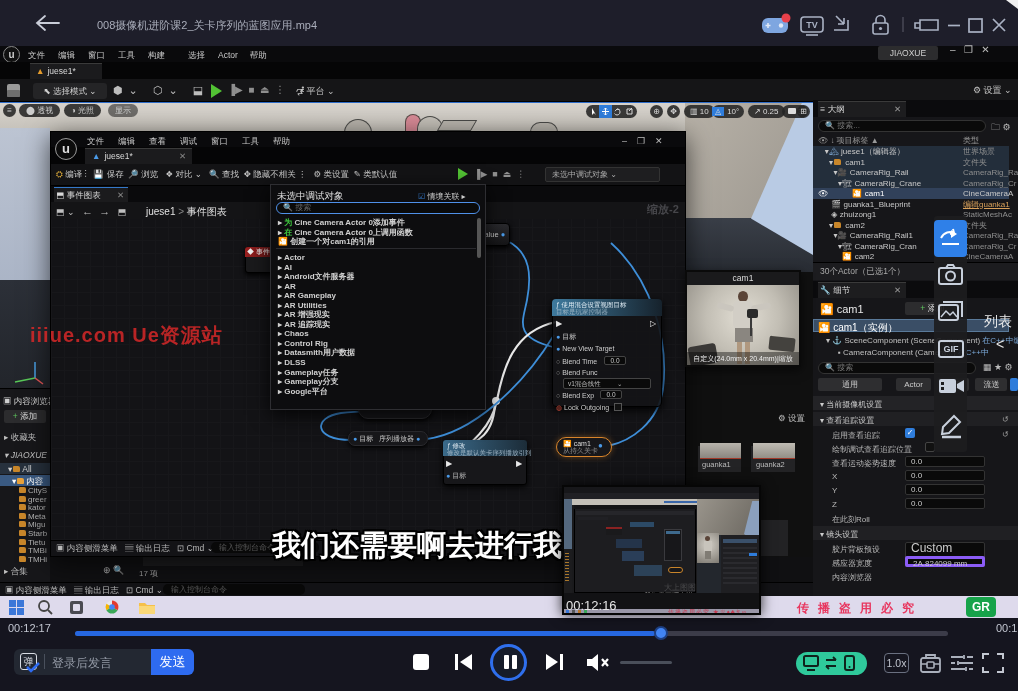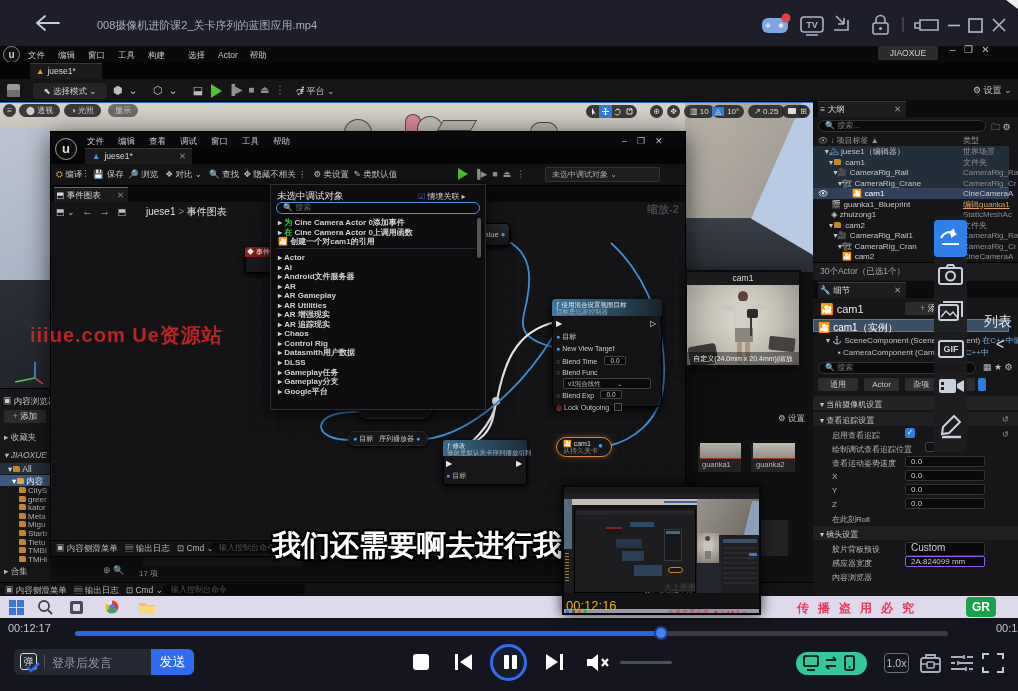--- a/index.html
+++ b/index.html
@@ -176,21 +176,21 @@
   <div class="abs" style="left:818px;top:282px;width:88px;height:16px;background:#1d1d1f;border-top:1px solid #3a3a3a;color:#d8d8d8;font-size:8.5px;line-height:15px;">&nbsp;🔧 细节<span style="float:right;margin-right:5px;color:#999;">✕</span></div>
   <div class="abs txt" style="left:820px;top:303px;font-size:11px;color:#e8e8e8;">🎦 cam1</div>
   <div class="abs txt" style="left:905px;top:302px;width:55px;height:13px;background:#2c2c2e;border-radius:2px;font-size:8.5px;color:#ddd;text-align:center;line-height:13px;"><span style="color:#5fc75f;">+</span> 添加</div>
   <div class="abs" style="left:813px;top:319px;width:196px;height:13px;background:#3a4e66;border:1px solid #5a7a9a;"></div>
   <div class="abs txt" style="left:818px;top:321px;font-size:10px;color:#fff;">🎦 cam1（实例）</div>
   <div class="abs txt" style="left:826px;top:335px;font-size:8px;color:#c0c0c0;">▾ ⚓ SceneComponent (SceneComponent) <span style="color:#7aa8d8;">在C++中编辑</span></div>
   <div class="abs txt" style="left:838px;top:347px;font-size:8px;color:#c0c0c0;">▪ CameraComponent (Camera...) <span style="color:#7aa8d8;">在C++中</span></div>
   <div class="abs" style="left:818px;top:362px;width:158px;height:12px;background:#0a0a0a;border:1px solid #333;border-radius:6px;color:#777;font-size:8px;line-height:10px;padding-left:6px;">🔍 搜索</div>
   <div class="abs txt" style="left:983px;top:362px;font-size:9px;color:#bbb;">▦ ★ ⚙</div>
   <div class="abs txt" style="left:818px;top:379px;font-size:8px;color:#ccc;">
-    <span style="background:#2e2e30;padding:2px 12px;border-radius:2px;margin-right:4px;">通用</span>
+    <span style="background:#2e2e30;padding:2px 24px;border-radius:2px;margin-right:12px;">通用</span>
     <span style="background:#2e2e30;padding:2px 8px;border-radius:2px;margin-right:4px;">Actor</span>
     <span style="background:#2e2e30;padding:2px 8px;border-radius:2px;margin-right:4px;">杂项</span>
     <span style="background:#2e2e30;padding:2px 8px;border-radius:2px;">流送</span>
     <span style="background:#2f7ddb;padding:2px 3px;border-radius:2px;">&nbsp;</span>
   </div>
   <div class="abs" style="left:813px;top:396px;width:205px;height:14px;background:#232326;"></div>
   <div class="abs txt" style="left:820px;top:399px;font-size:8px;color:#ccc;">▾ 当前摄像机设置</div>
   <div class="abs" style="left:813px;top:412px;width:205px;height:14px;background:#202023;"></div>
   <div class="abs txt" style="left:820px;top:415px;font-size:8px;color:#ccc;">▾ 查看追踪设置</div>
   <div class="abs txt" style="left:1002px;top:415px;font-size:8px;color:#999;">↺</div>
@@ -204,23 +204,23 @@
   <div class="abs txt" style="left:832px;top:472px;font-size:8px;color:#b8b8b8;">X</div>
   <div class="abs" style="left:905px;top:470px;width:80px;height:11px;background:#0a0a0a;border:1px solid #333;border-radius:2px;color:#ccc;font-size:8px;line-height:10px;padding-left:5px;">0.0</div>
   <div class="abs txt" style="left:832px;top:486px;font-size:8px;color:#b8b8b8;">Y</div>
   <div class="abs" style="left:905px;top:484px;width:80px;height:11px;background:#0a0a0a;border:1px solid #333;border-radius:2px;color:#ccc;font-size:8px;line-height:10px;padding-left:5px;">0.0</div>
   <div class="abs txt" style="left:832px;top:500px;font-size:8px;color:#b8b8b8;">Z</div>
   <div class="abs" style="left:905px;top:498px;width:80px;height:11px;background:#0a0a0a;border:1px solid #333;border-radius:2px;color:#ccc;font-size:8px;line-height:10px;padding-left:5px;">0.0</div>
   <div class="abs txt" style="left:832px;top:514px;font-size:8px;color:#b8b8b8;">在此刻Roll</div>
   <div class="abs" style="left:813px;top:526px;width:205px;height:14px;background:#202023;"></div>
   <div class="abs txt" style="left:820px;top:529px;font-size:8px;color:#ccc;">▾ 镜头设置</div>
   <div class="abs txt" style="left:832px;top:544px;font-size:8px;color:#b8b8b8;">胶片背板预设</div>
-  <div class="abs" style="left:905px;top:542px;width:80px;height:14px;background:#0a0a0a;border:1px solid #333;border-radius:2px;color:#ccc;font-size:10px;line-height:10px;padding-left:5px;">Custom</div>
+  <div class="abs" style="left:905px;top:542px;width:80px;height:25px;background:#0a0a0a;border:1px solid #333;border-radius:2px;color:#ccc;font-size:12px;line-height:10px;padding-left:5px;">Custom</div>
   <div class="abs txt" style="left:832px;top:558px;font-size:8px;color:#b8b8b8;">感应器宽度</div>
-  <div class="abs" style="left:905px;top:556px;width:80px;height:11px;background:#0a0a0a;border:1px solid #8b5cf6;border-radius:2px;color:#ccc;font-size:8px;line-height:10px;padding-left:5px;">2A.824099 mm</div>
+  <div class="abs" style="left:905px;top:556px;width:80px;height:11px;background:#0a0a0a;border:3px solid #8b5cf6;border-radius:2px;color:#ccc;font-size:8px;line-height:10px;padding-left:5px;">2A.824099 mm</div>
   <div class="abs txt" style="left:832px;top:572px;font-size:8px;color:#b8b8b8;">内容浏览器</div>
 
   <div class="abs" style="left:50px;top:131px;width:636px;height:426px;background:#0e0e10;border:1px solid #000;box-shadow:0 6px 24px rgba(0,0,0,.65);"></div>
 
   <div class="abs" style="left:51px;top:132px;width:634px;height:15px;background:#0a0a0c;"></div>
   <div class="abs" style="left:55px;top:138px;width:22px;height:22px;border-radius:50%;border:1.5px solid #999;background:#0c0c0c;color:#ddd;font-size:13px;text-align:center;line-height:20px;font-weight:bold;z-index:3;">u</div>
   <div class="abs txt" style="left:87px;top:136px;font-size:8.5px;color:#c8c8c8;">
     <span style="margin-right:14px;">文件</span><span style="margin-right:14px;">编辑</span><span style="margin-right:14px;">查看</span><span style="margin-right:14px;">调试</span><span style="margin-right:14px;">窗口</span><span style="margin-right:14px;">工具</span><span>帮助</span>
   </div>
   <div class="abs txt" style="left:622px;top:136px;color:#bbb;font-size:9px;">–&nbsp;&nbsp;&nbsp;&nbsp;❐&nbsp;&nbsp;&nbsp;&nbsp;✕</div>
@@ -434,21 +434,21 @@
     <div class="abs txt" style="left:80px;top:104px;font-size:7px;color:#cfcfcfcc;">我们需要啊去进</div>
 
     <div class="abs" style="left:0px;top:106px;width:195px;height:16px;background:#121214;"></div>
 
     <div class="abs" style="left:0px;top:122px;width:195px;height:6px;background:#9a97a8;"></div>
     <div class="abs" style="left:2px;top:123px;width:3px;height:4px;background:#3a77d8;"></div>
     <div class="abs" style="left:8px;top:123px;width:3px;height:4px;background:#555;"></div>
     <div class="abs" style="left:14px;top:123px;width:3px;height:4px;background:#b8762a;"></div>
     <div class="abs" style="left:20px;top:123px;width:3px;height:4px;background:#3aa757;"></div>
     <div class="abs txt" style="left:104px;top:121px;font-size:6px;color:#c83a50;letter-spacing:1px;">传播盗用必究 ★※♦♣↯∞</div>
-    <div class="abs txt" style="left:2px;top:111px;font-size:13px;color:#eab308;">00:12:16</div>
+    <div class="abs txt" style="left:2px;top:111px;font-size:13px;color:#e5e5e5;">00:12:16</div>
   </div>
 
   <div class="abs" style="left:0;top:596px;width:1018px;height:22px;background:#dedaec;"></div>
   <svg class="abs" style="left:8px;top:599px;" width="150" height="17" viewBox="0 0 150 17">
     <rect x="1" y="1" width="7" height="7" fill="#3b77d8"></rect>
       <rect x="9" y="1" width="7" height="7" fill="#3b77d8"></rect>
     <rect x="1" y="9" width="7" height="7" fill="#3b77d8"></rect>
       <rect x="9" y="9" width="7" height="7" fill="#3b77d8"></rect>
     <circle cx="36" cy="7" r="5" fill="none" stroke="#444" stroke-width="1.8"></circle>
     <path d="M40 11 l4 4" stroke="#444" stroke-width="1.8"></path>

